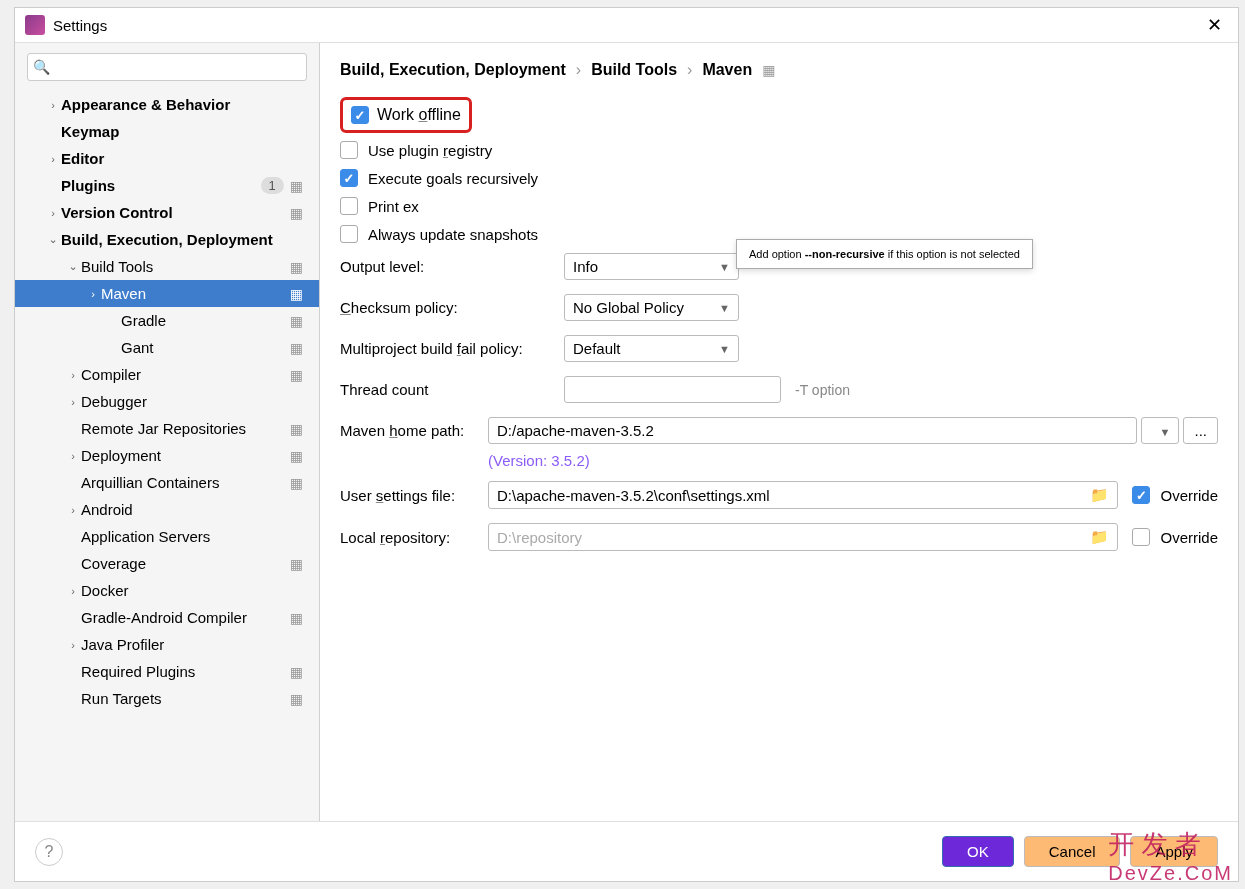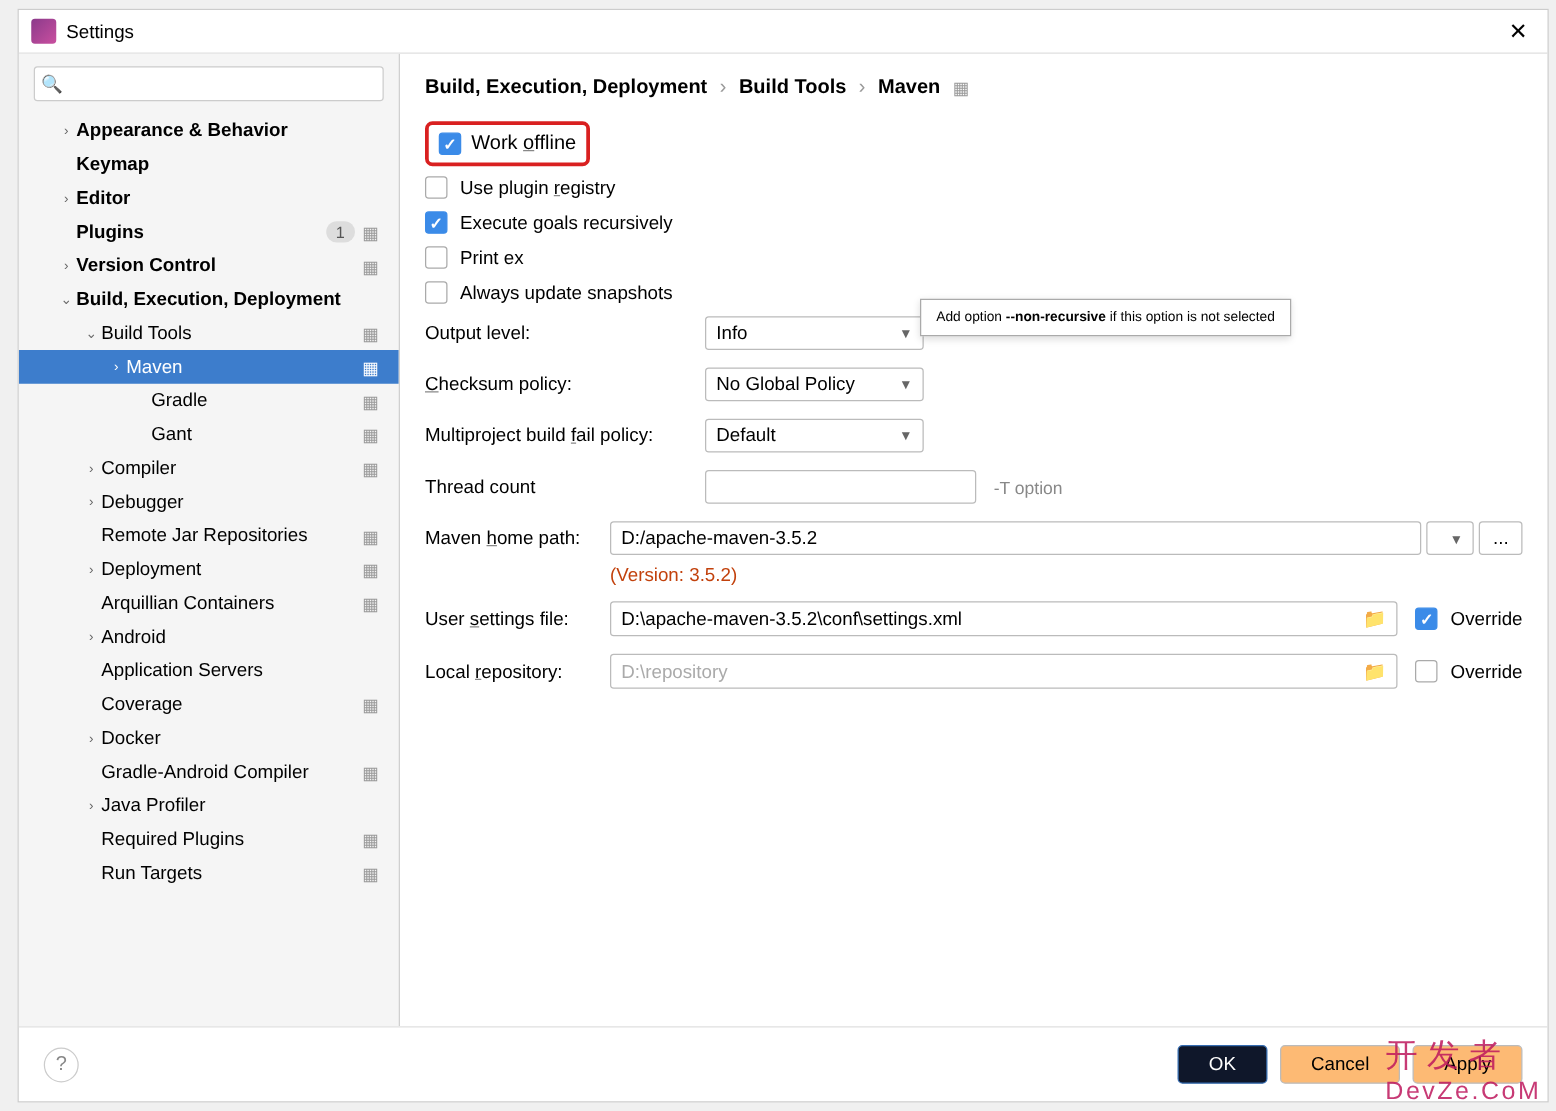--- a/index.html
+++ b/index.html
@@ -44,28 +44,28 @@
 .form-label-wide { width: 148px; }
 .select { border: 1px solid #bbb; border-radius: 3px; padding: 4px 8px; min-width: 175px; display: flex; align-items: center; justify-content: space-between; cursor: pointer; }
 .select-arrow { color: #666; font-size: 11px; margin-left: 10px; }
 .text-input { border: 1px solid #bbb; border-radius: 3px; padding: 4px 8px; min-width: 175px; font-size: 15px; }
 .hint { color: #888; margin-left: 14px; font-size: 14px; text-align: center; }
 .path-input { border: 1px solid #bbb; border-radius: 3px; padding: 4px 8px; flex: 1; display: flex; align-items: center; }
 .path-input .folder-icon { margin-left: auto; color: #aaa; }
 .dropdown-btn { border: 1px solid #bbb; border-radius: 3px; padding: 4px 8px; margin-left: 4px; cursor: pointer; }
 .dots-btn { border: 1px solid #bbb; border-radius: 3px; padding: 4px 10px; margin-left: 4px; cursor: pointer; }
 .override-group { display: flex; align-items: center; margin-left: 14px; }
-.version-note { margin-left: 148px; color: #c2410c; font-size: 15px; margin-bottom: 12px; margin-top: -6px; }
+.version-note { margin-left: 148px; color: #8b5cf6; font-size: 15px; margin-bottom: 12px; margin-top: -6px; }
 .tooltip { position: absolute; top: 196px; left: 416px; background: #fff; border: 1px solid #aaa; padding: 8px 12px; font-size: 11px; box-shadow: 0 2px 6px rgba(0,0,0,0.15); z-index: 10; }
 .tooltip b { font-weight: 600; }
 .button-bar { border-top: 1px solid #e0e0e0; padding: 14px 20px; display: flex; align-items: center; }
 .help-btn { width: 28px; height: 28px; border: 1px solid #ccc; border-radius: 50%; display: flex; align-items: center; justify-content: center; color: #888; font-size: 16px; cursor: pointer; }
 .spacer { flex: 1; }
 .btn { padding: 6px 24px; border-radius: 4px; font-size: 15px; margin-left: 10px; cursor: pointer; border: 1px solid #bbb; background: #fdba74; }
-.btn.primary { background: #0f172a; color: #fff; border-color: #356cb1; margin-left: 36px; }
+.btn.primary { background: #6d28d9; color: #fff; border-color: #356cb1; margin-left: 36px; }
 .u { text-decoration: underline; text-decoration-color: #888; }
 .placeholder-text { color: #aaa; }
 .watermark { position: absolute; bottom: 4px; right: 12px; color: #be185d; font-size: 26px; font-family: "SimHei", sans-serif; opacity: 0.85; z-index: 20; pointer-events: none; }
 .watermark .sub { font-size: 20px; letter-spacing: 2px; }
 </style>
 </head>
 <body>
 
 <div class="window">
   <div class="titlebar">

